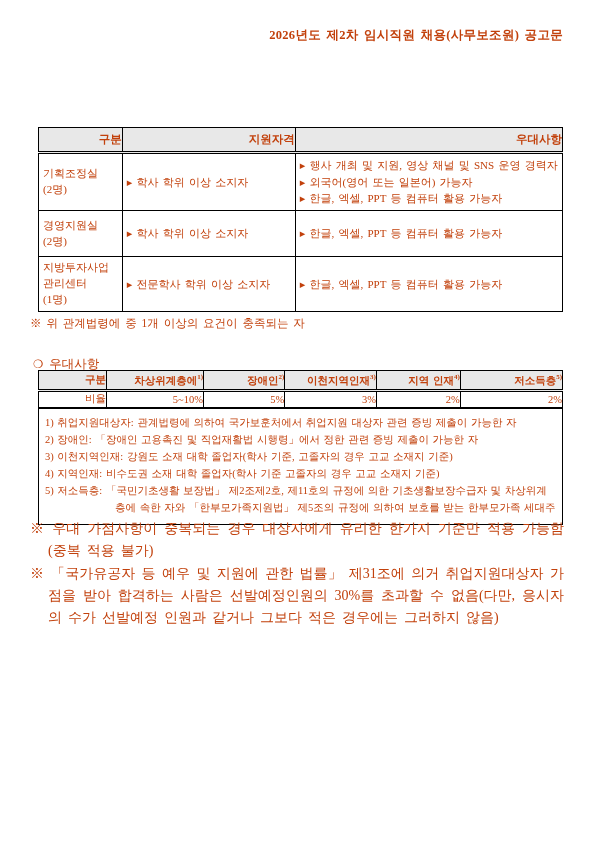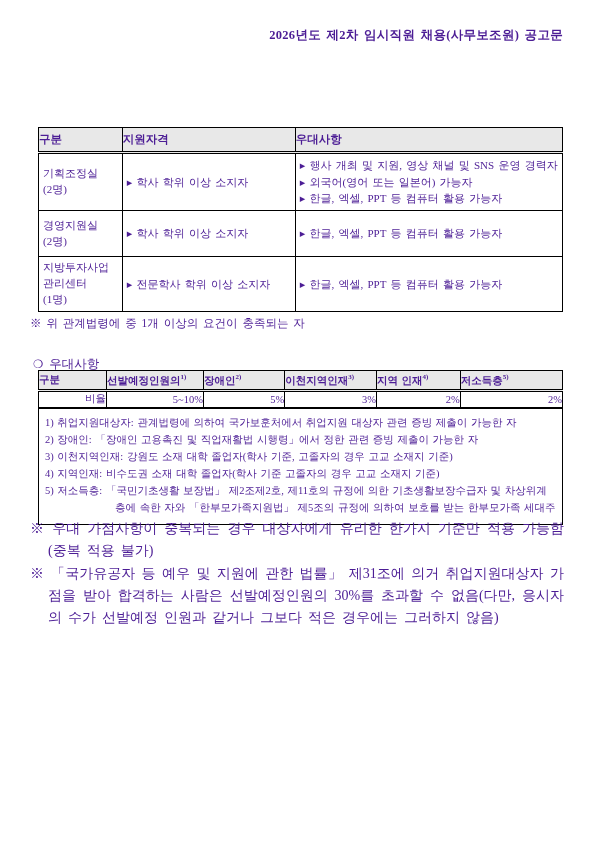--- a/index.html
+++ b/index.html
@@ -3,21 +3,21 @@
 <meta charset="utf-8">
 <style>
   * { margin: 0; padding: 0; box-sizing: border-box; }
   html, body { background: #888; }
   .page {
     width: 600px; height: 855px;
     background: #ffffff;
     margin: 0 auto;
     position: relative;
     font-family: "Liberation Serif", "DejaVu Serif", serif;
-    color: #4c1d95;
+    color: #c2410c;
     overflow: hidden;
   }
   .doc-header {
     position: absolute;
     top: 27px; right: 37px;
     font-size: 12.5px;
     font-weight: bold;
     letter-spacing: 0.3px;
     word-spacing: 2px;
   }
@@ -42,21 +42,21 @@
     top: 370px; left: 38px;
     width: 525px;
     border-collapse: collapse;
     table-layout: fixed;
     font-size: 10.5px;
   }
   table, th, td { border: 1.5px solid #000; }
   th {
     background: #e8e8e8;
     font-weight: bold;
-    text-align: left;
+    text-align: right;
     border-bottom: 3px double #000;
     word-spacing: 1px;
     font-family: Liberation Serif, serif;
   }
   .qual-table th { height: 25px; font-size: 11.5px; }
   .qual-table td { vertical-align: middle; padding: 3px 4px; }
   td.cat {
     text-align: left;
     white-space: pre-line;
     line-height: 1.45;
@@ -187,21 +187,21 @@
       <col style="width:13%">
       <col style="width:18.5%">
       <col style="width:15.5%">
       <col style="width:17.5%">
       <col style="width:16%">
       <col style="width:19.5%">
     </colgroup>
     <thead>
       <tr>
         <th><span>구분</span></th>
-        <th><span>선발예정인원의</span><sup>1)</sup></th>
+        <th><span>차상위계층에</span><sup>1)</sup></th>
         <th><span>장애인</span><sup>2)</sup></th>
         <th><span>이천지역인재</span><sup>3)</sup></th>
         <th><span>지역 인재</span><sup>4)</sup></th>
         <th><span>저소득층</span><sup>5)</sup></th>
       </tr>
     </thead>
     <tbody>
       <tr>
         <td class="ratio-cell">비율</td>
         <td class="ratio-cell">5~10%</td>

